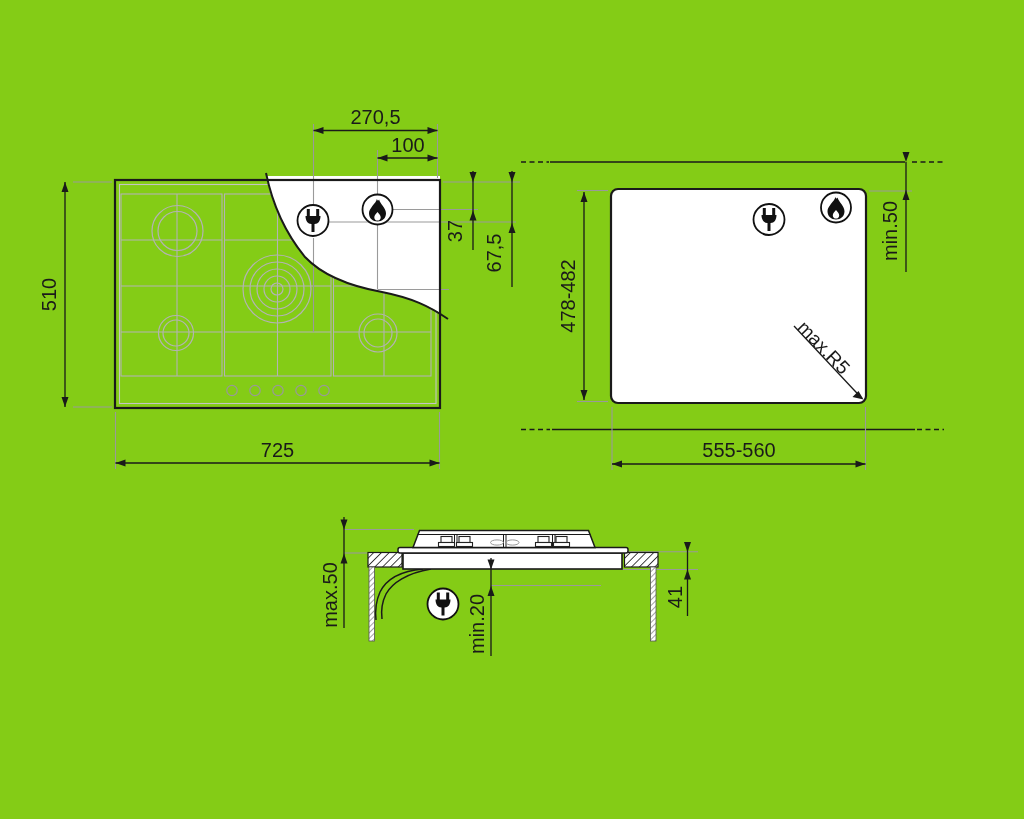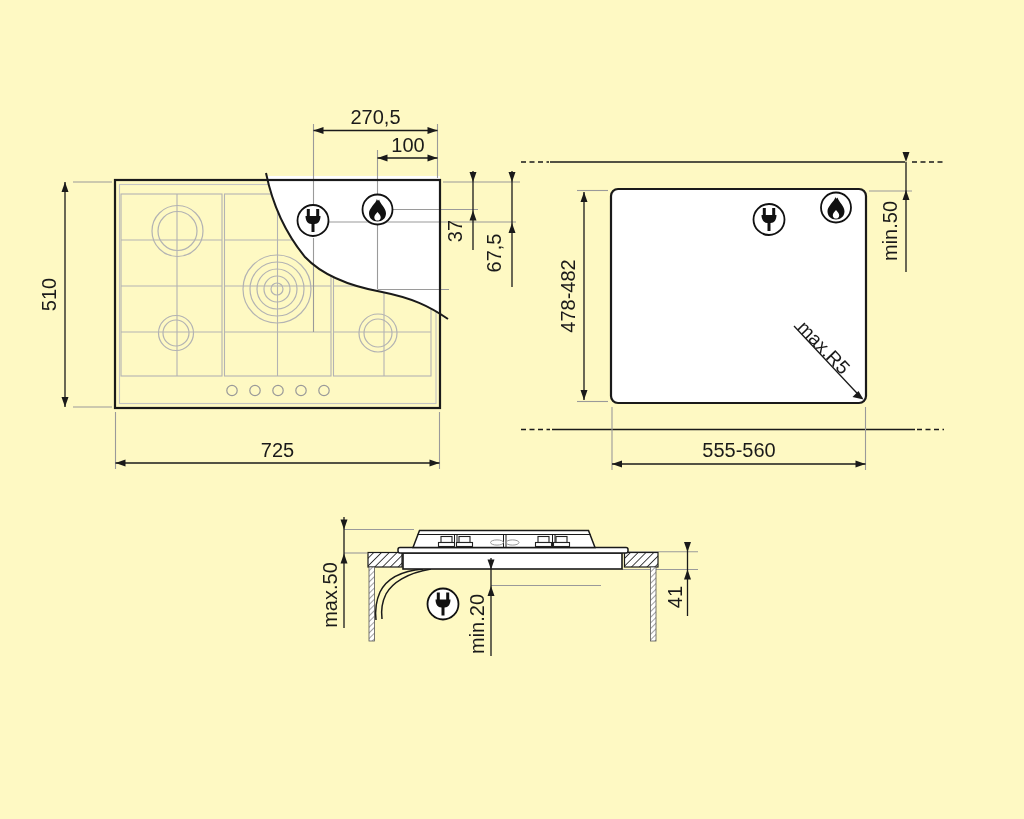--- a/index.html
+++ b/index.html
@@ -1,16 +1,16 @@
 <!DOCTYPE html>
 <html><head>
 <meta charset="utf-8">
 <style>
   html,body{margin:0;padding:0;background:#fff;}
-  .stage{position:relative;width:1024px;height:819px;background:#fef9c3;overflow:hidden;
+  .stage{position:relative;width:1024px;height:819px;background:#84cc16;overflow:hidden;
          font-family:"Liberation Sans", sans-serif;}
   svg text{font-family:"Liberation Sans", sans-serif;fill:#1a1a1a;}
   .dim-label{font-size:20px;}
   .dim-label-small{font-size:19px;}
 </style>
 </head>
 <body>
 
 <div class="stage">
 <svg width="1024" height="819" viewBox="0 0 1024 819">

